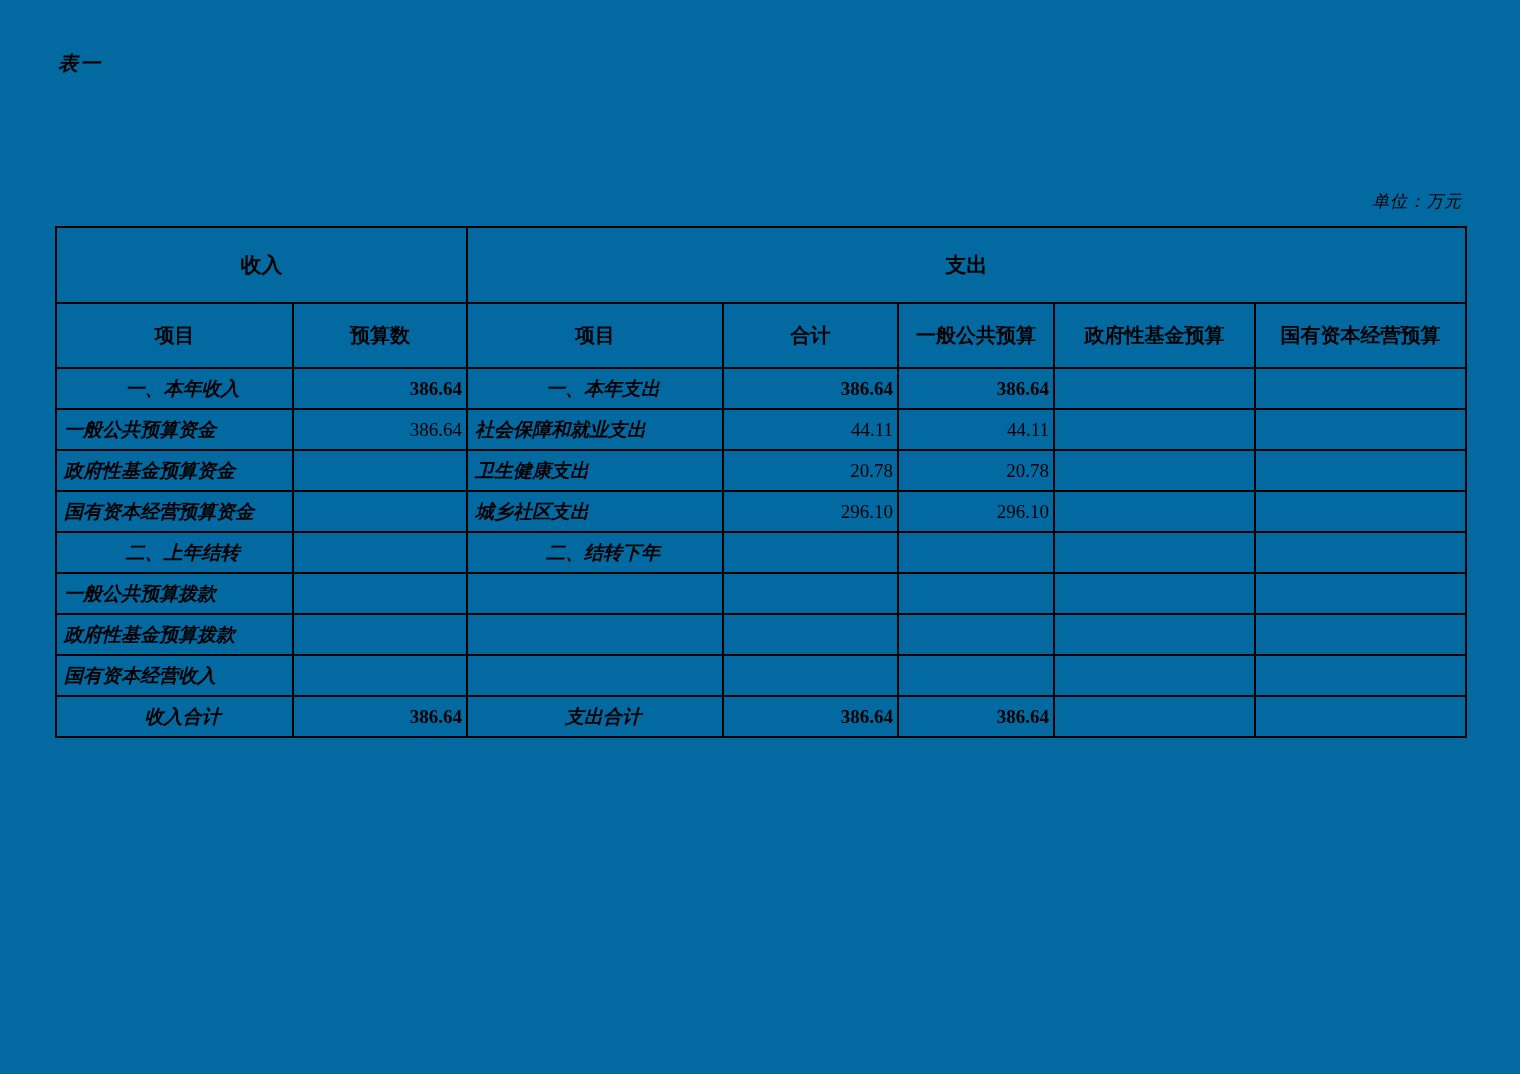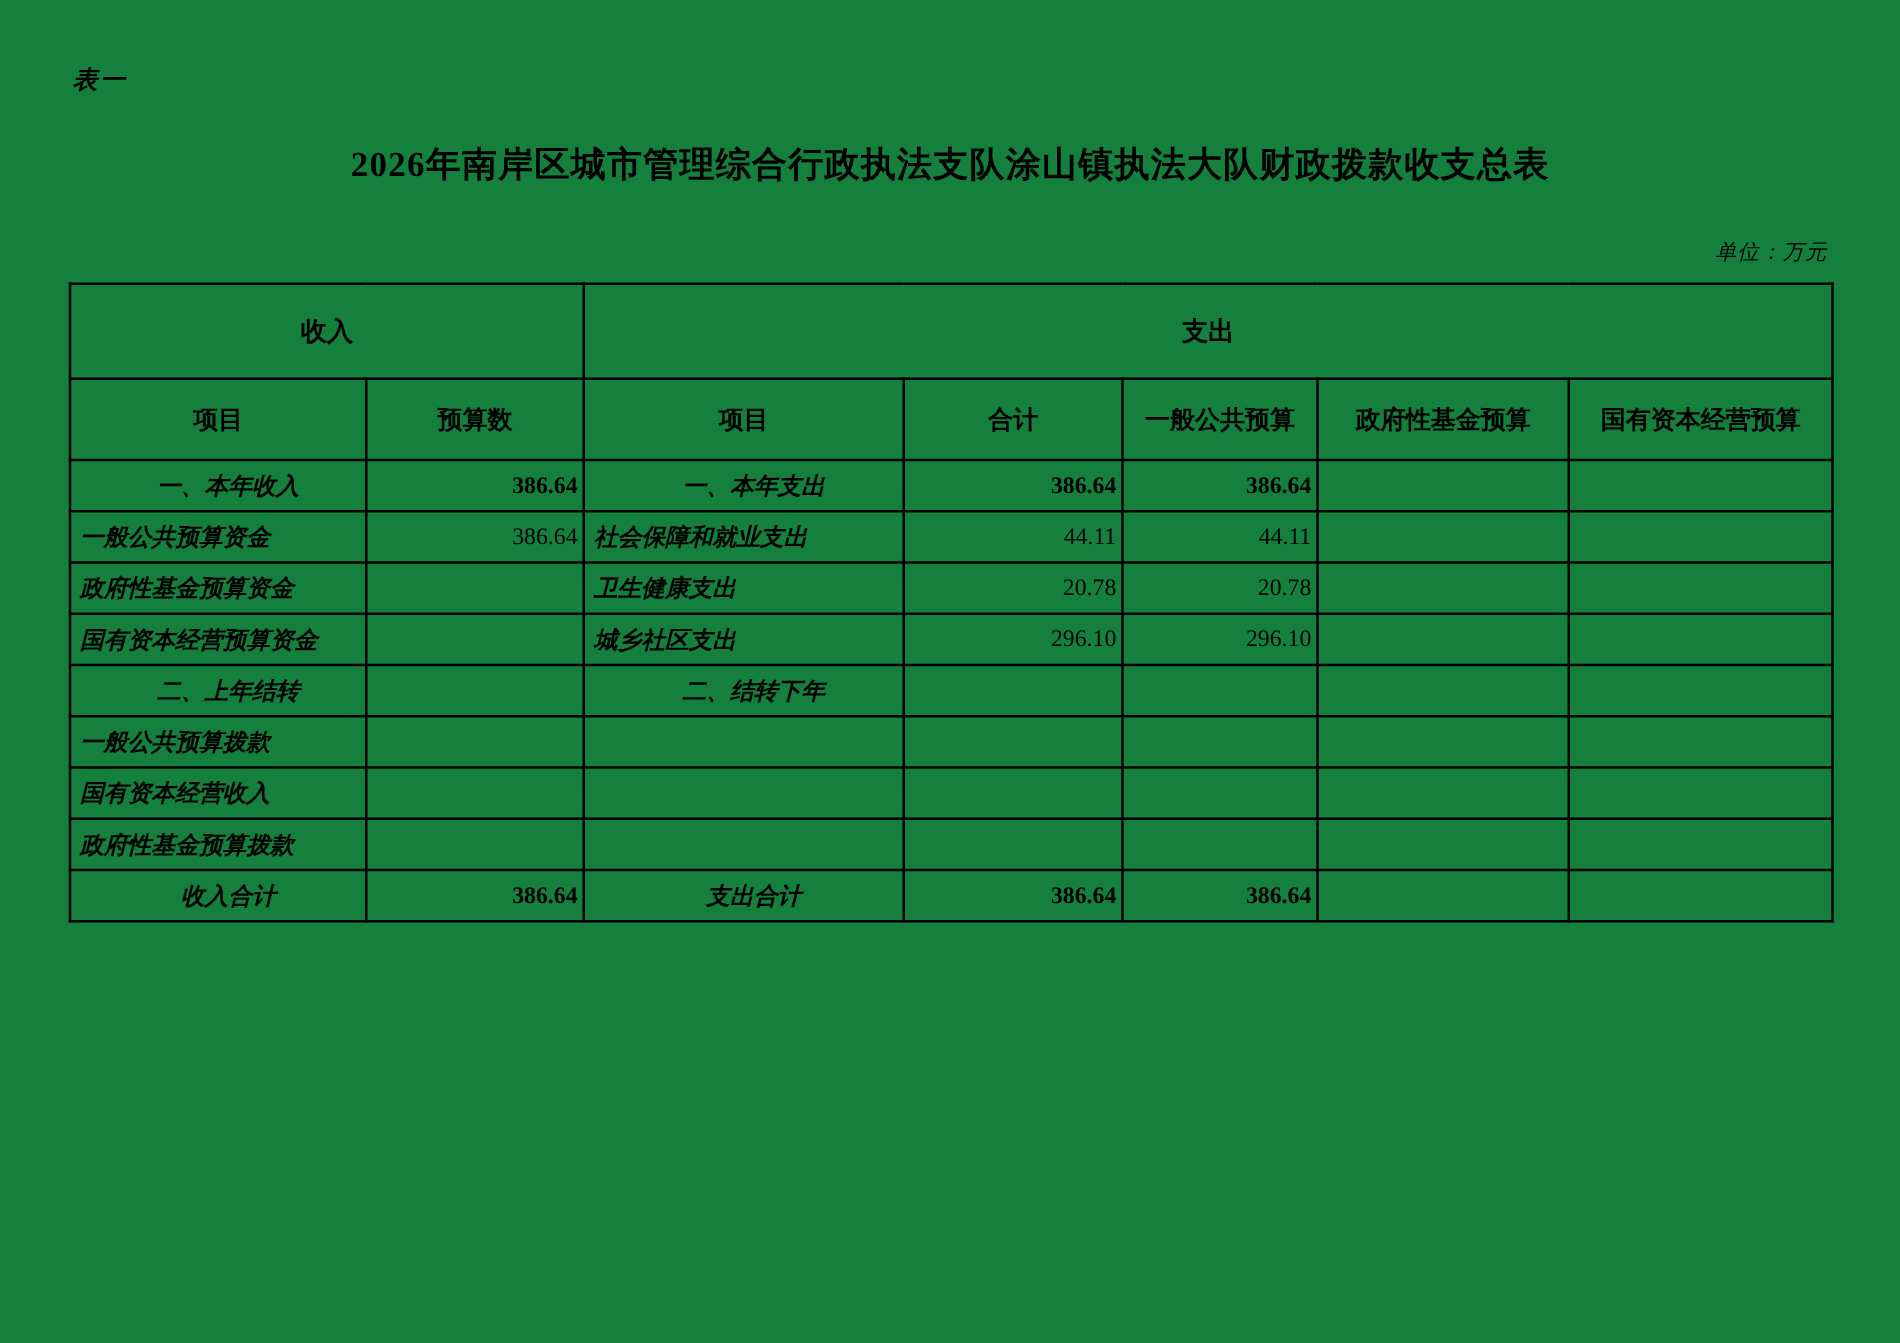--- a/index.html
+++ b/index.html
@@ -1,21 +1,21 @@
 <!DOCTYPE html>
 <html><head>
 <meta charset="utf-8">
 <style>
   * { margin:0; padding:0; box-sizing:border-box; }
   html,body { background:#ffffff; }
   .page {
     position:relative;
     width:1520px;
     height:1074px;
-    background:#15803d;
+    background:#0369a1;
     font-family:"Liberation Serif","DejaVu Serif",serif;
     color:#000;
     overflow:hidden;
   }
   .table-label {
     position:absolute;
     left:58px; top:50px;
     font-size:20px;
     font-weight:bold;
     font-style:italic;
@@ -82,21 +82,20 @@
     padding-left:16px;
   }
 </style>
 </head>
 <body>
 
 <div class="page">
 
   <div class="table-label">表一</div>
 
-  <div class="doc-title">2026年南岸区城市管理综合行政执法支队涂山镇执法大队财政拨款收支总表</div>
 
   <div class="unit-note">单位：万元</div>
 
   <table class="budget">
     <colgroup>
       <col style="width:237px">
       <col style="width:174px">
       <col style="width:256px">
       <col style="width:175px">
       <col style="width:156px">
@@ -175,31 +174,31 @@
       <td class="lbl">一般公共预算拨款</td>
       <td class="num"></td>
       <td class="lbl"></td>
       <td class="num"></td>
       <td class="num"></td>
       <td class="num"></td>
       <td class="num"></td>
     </tr>
 
     <tr class="data-row r-detail">
+      <td class="lbl">政府性基金预算拨款</td>
+      <td class="num"></td>
+      <td class="lbl"></td>
+      <td class="num"></td>
+      <td class="num"></td>
+      <td class="num"></td>
+      <td class="num"></td>
+    </tr>
+
+    <tr class="data-row r-detail">
       <td class="lbl">国有资本经营收入</td>
-      <td class="num"></td>
-      <td class="lbl"></td>
-      <td class="num"></td>
-      <td class="num"></td>
-      <td class="num"></td>
-      <td class="num"></td>
-    </tr>
-
-    <tr class="data-row r-detail">
-      <td class="lbl">政府性基金预算拨款</td>
       <td class="num"></td>
       <td class="lbl"></td>
       <td class="num"></td>
       <td class="num"></td>
       <td class="num"></td>
       <td class="num"></td>
     </tr>
 
     <tr class="data-row r-total">
       <td class="lbl">收入合计</td>

